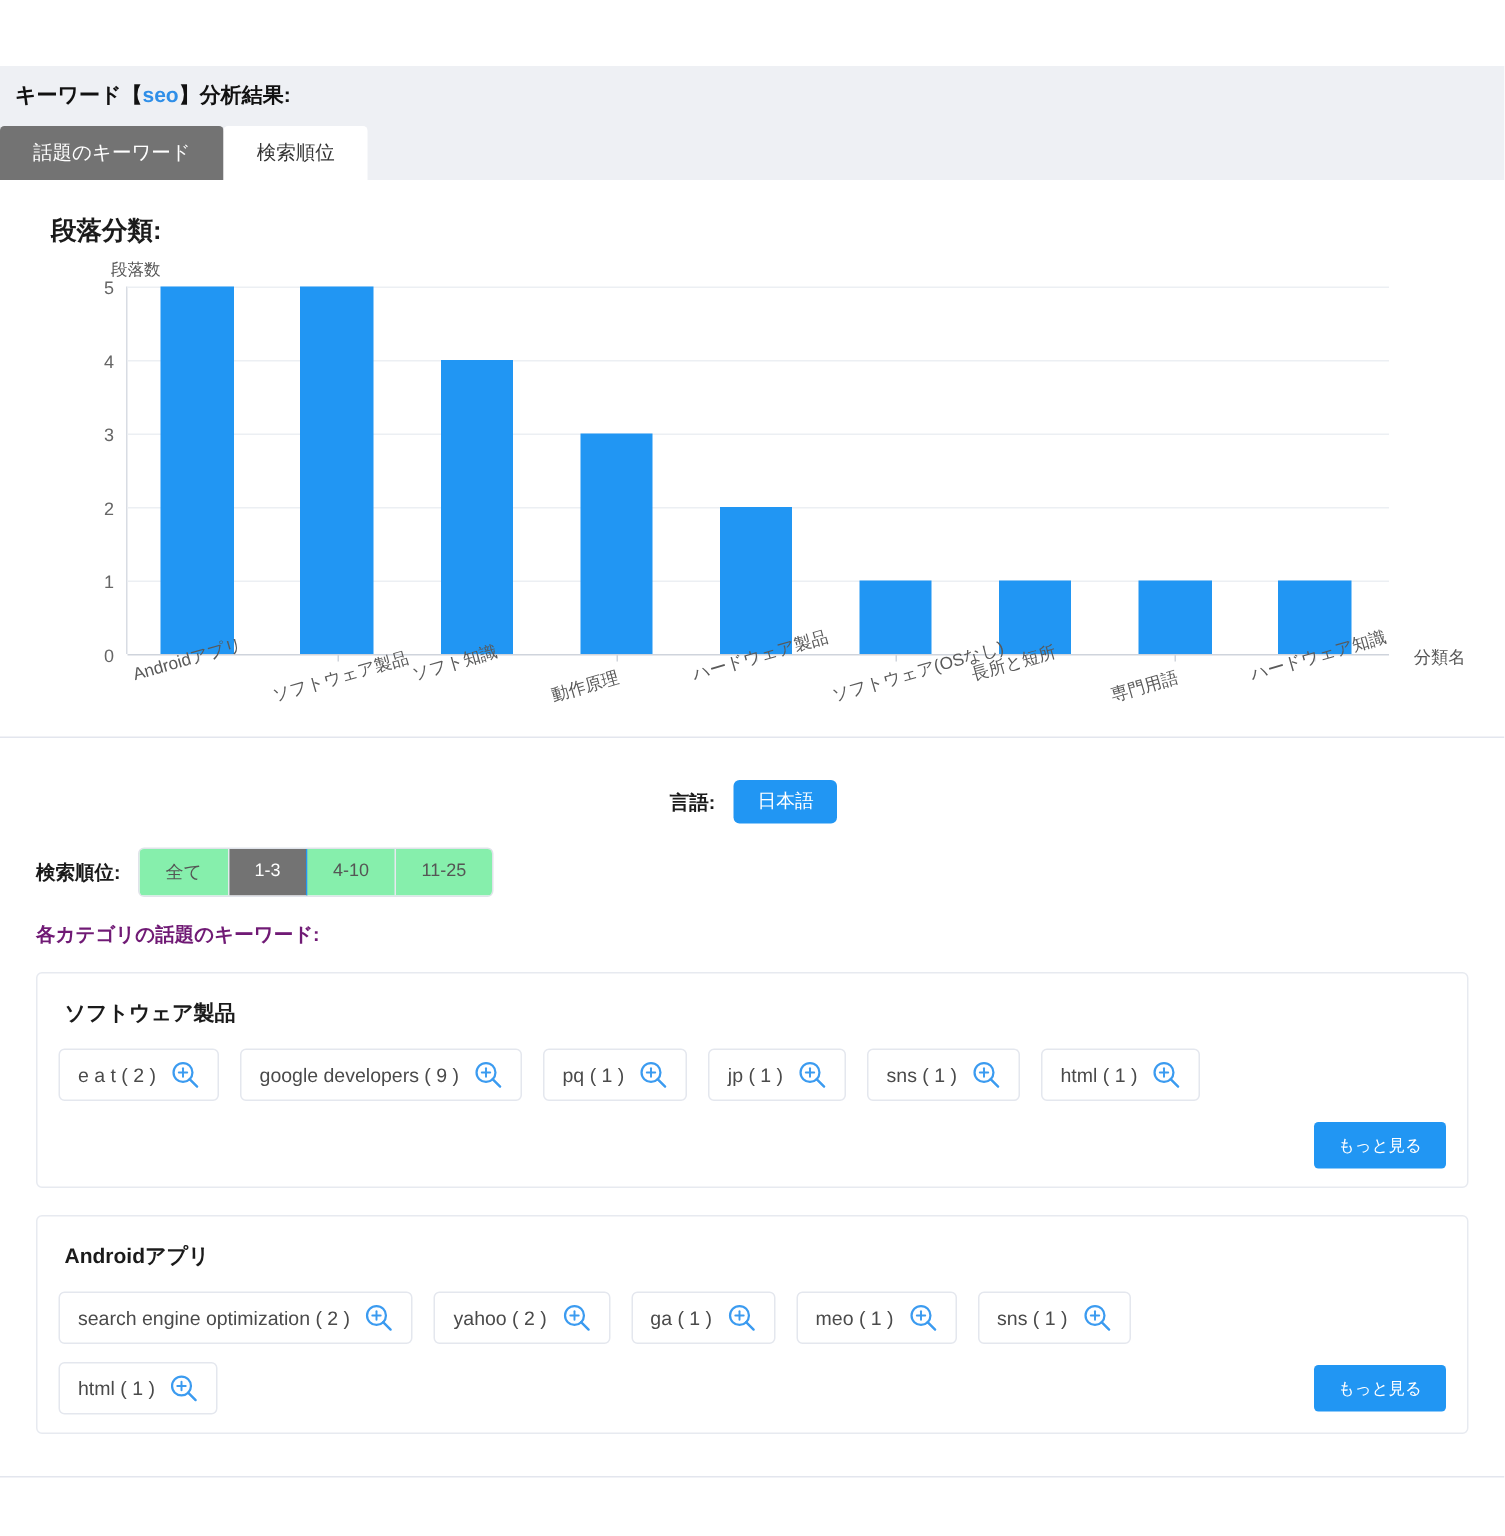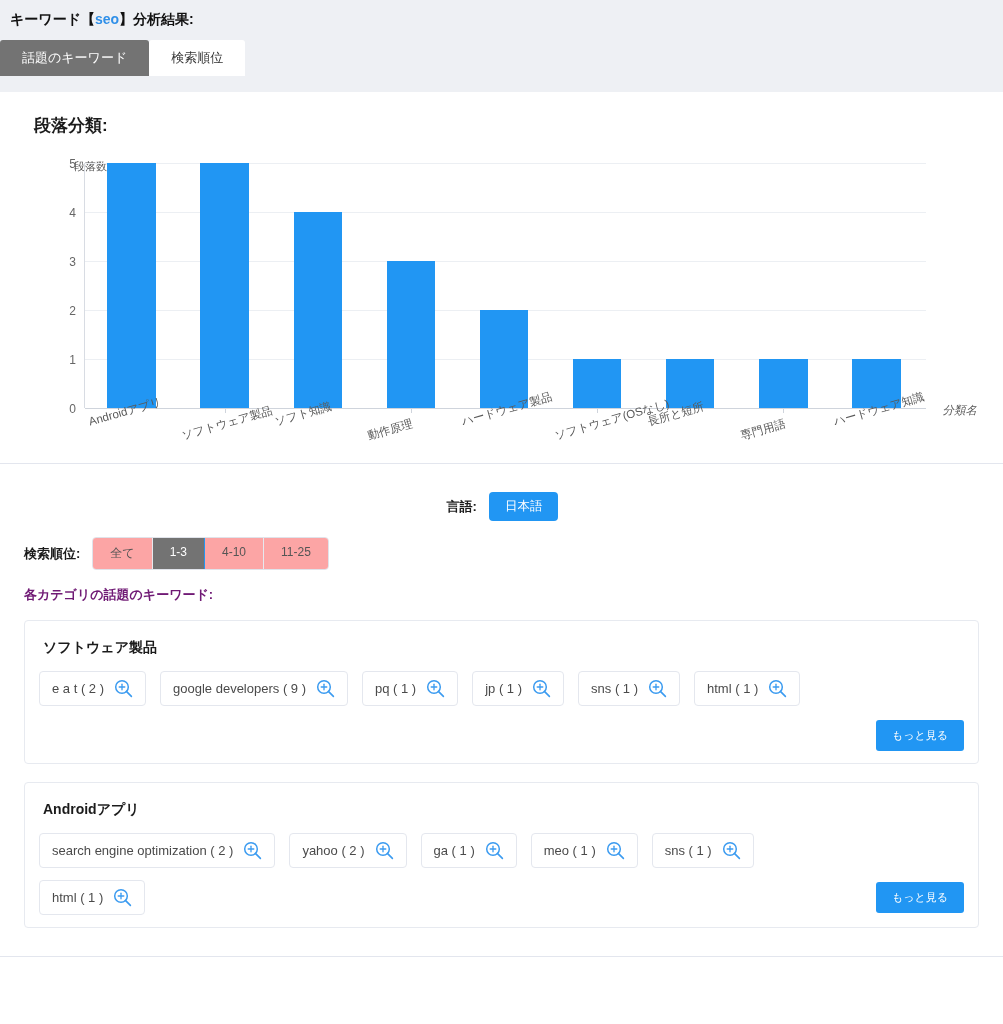--- a/index.html
+++ b/index.html
@@ -9,22 +9,23 @@
     background: #ffffff;
     font-family: "Liberation Sans", "DejaVu Sans", sans-serif;
     color: #222;
     overflow: hidden;
   }
 
   
   .header-band {
     background: #eef0f4;
     padding: 8px 0 0 0;
-    height: 92px;
+    height: 76px;
     position: relative;
+    margin-top: 44px;
   }
   .page-title {
     font-size: 14px;
     font-weight: bold;
     color: #111;
     padding: 0 0 0 10px;
     line-height: 22px;
     white-space: nowrap;
   }
   .page-title .kw { color: #2f8fe8; }
@@ -60,21 +61,21 @@
     font-size: 17px;
     font-weight: bold;
     color: #1b1b1b;
     margin: 6px 0 2px 12px;
   }
 
   
   .chart-wrap { position: relative; height: 312px; margin-top: 4px; }
   .y-axis-title {
     position: absolute;
-    left: 52px; top: 18px;
+    left: 52px; top: 3px;
     font-size: 11px; color: #555;
   }
   .plot {
     position: absolute;
     left: 62px; right: 58px;
     top: 22px; height: 245px;
     border-left: 1px solid #d8dce3;
   }
   .gridline {
     position: absolute; left: 0; right: -3px;
@@ -109,21 +110,21 @@
     position: absolute;
     font-size: 11.5px;
     color: #595959;
     transform: rotate(-16deg);
     transform-origin: left top;
     white-space: nowrap;
   }
   .x-axis-title {
     position: absolute;
     right: 4px; top: 262px;
-    font-size: 11.5px; color: #555; font-style: italic;
+    font-size: 11.5px; color: #555;
   }
 
   
   .filter-row { display: flex; align-items: center; margin: 0 0 16px 2px; }
   .filter-row.first { margin-top: 12px; justify-content: center; }
   .filter-label {
     font-size: 13px; font-weight: bold; color: #1b1b1b;
     margin-right: 12px; white-space: nowrap;
   }
   .pill {
@@ -133,21 +134,21 @@
     border-radius: 4px;
     padding: 6px 16px;
     cursor: pointer;
     white-space: nowrap;
   }
   .btn-group { display: flex; border: 1px solid #e0e3ea; border-radius: 4px; overflow: hidden; }
   .btn-group .seg {
     font-size: 12px;
     padding: 7px 17px;
     color: #555;
-    background: #fca5a5;
+    background: #86efac;
     cursor: pointer;
     border-right: 1px solid #e6e9ef;
     white-space: nowrap;
   }
   .btn-group .seg:last-child { border-right: none; }
   .btn-group .seg.active { background: #737373; color: #fff; border-right-color: #2196f3; }
 
   
   .kw-heading { font-size: 13px; font-weight: bold; color: #701a75; margin: 14px 0 16px 2px; }
   .card {

